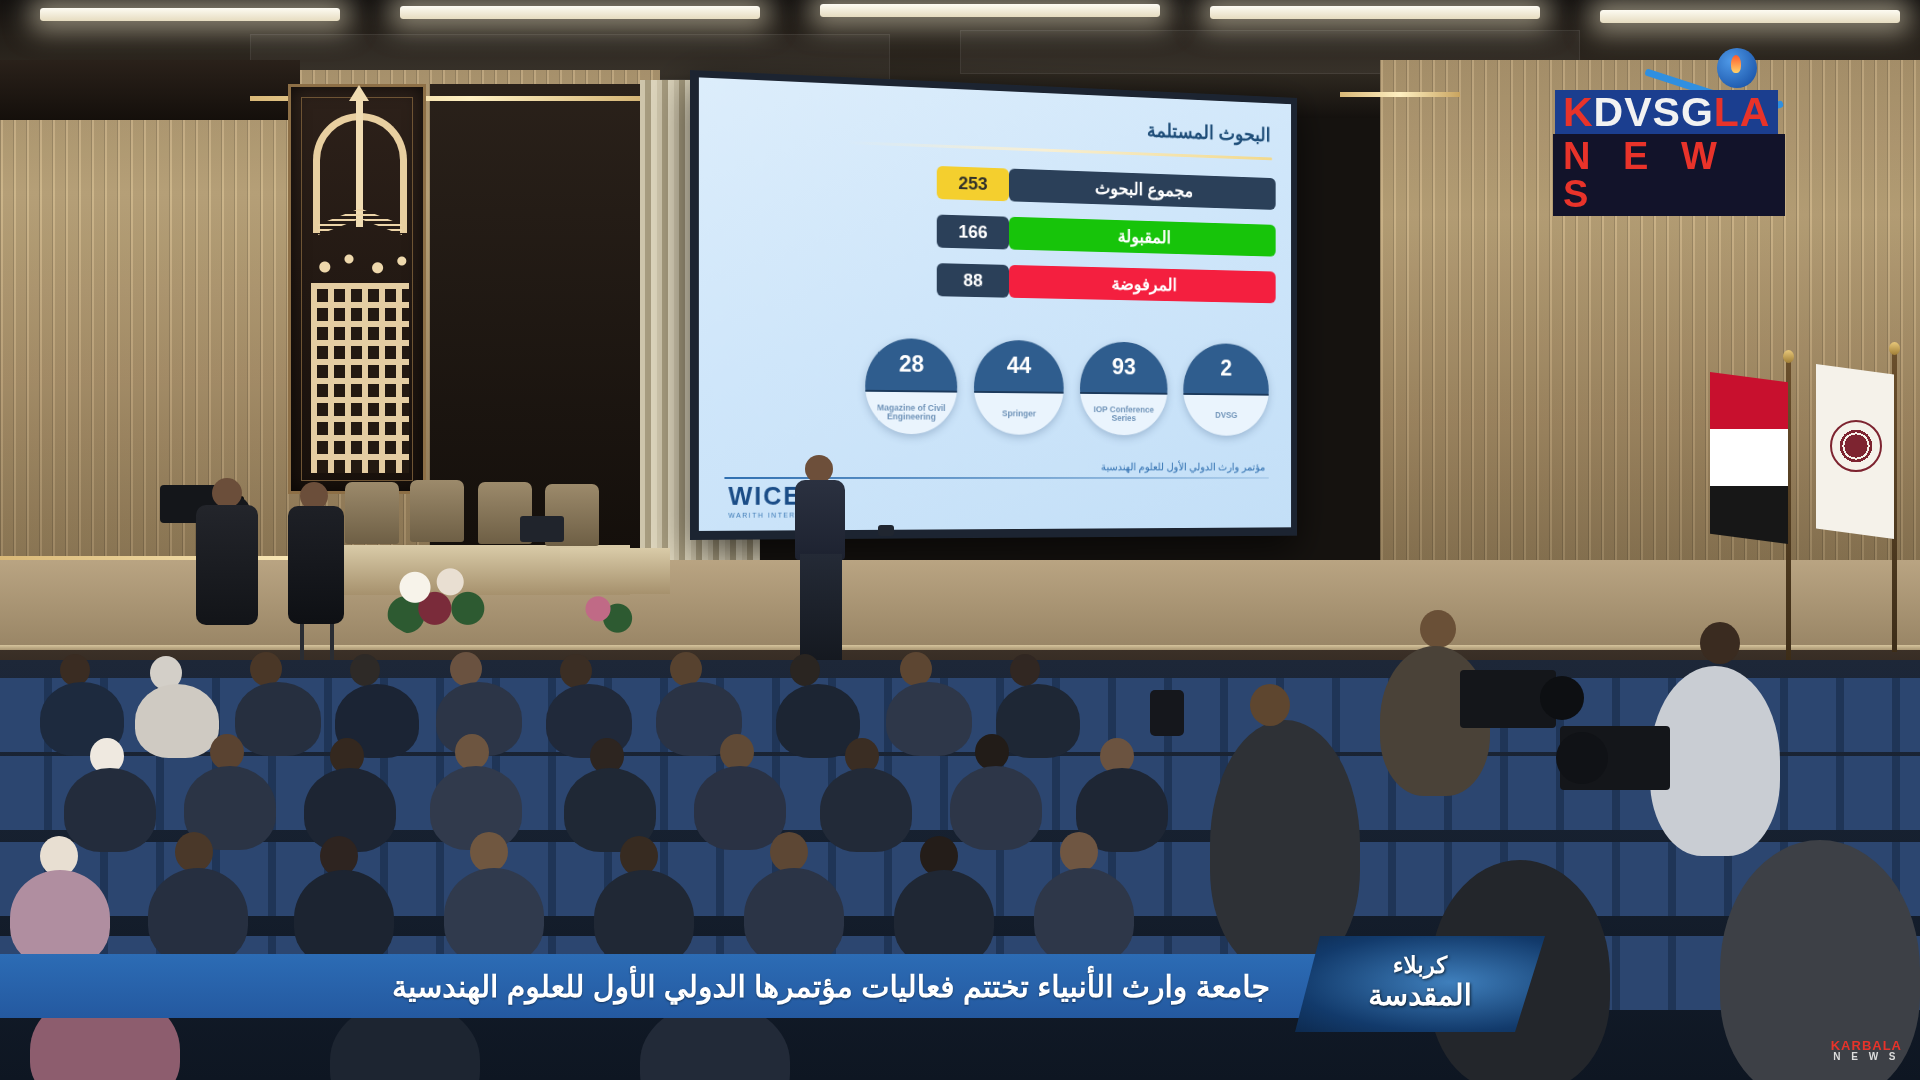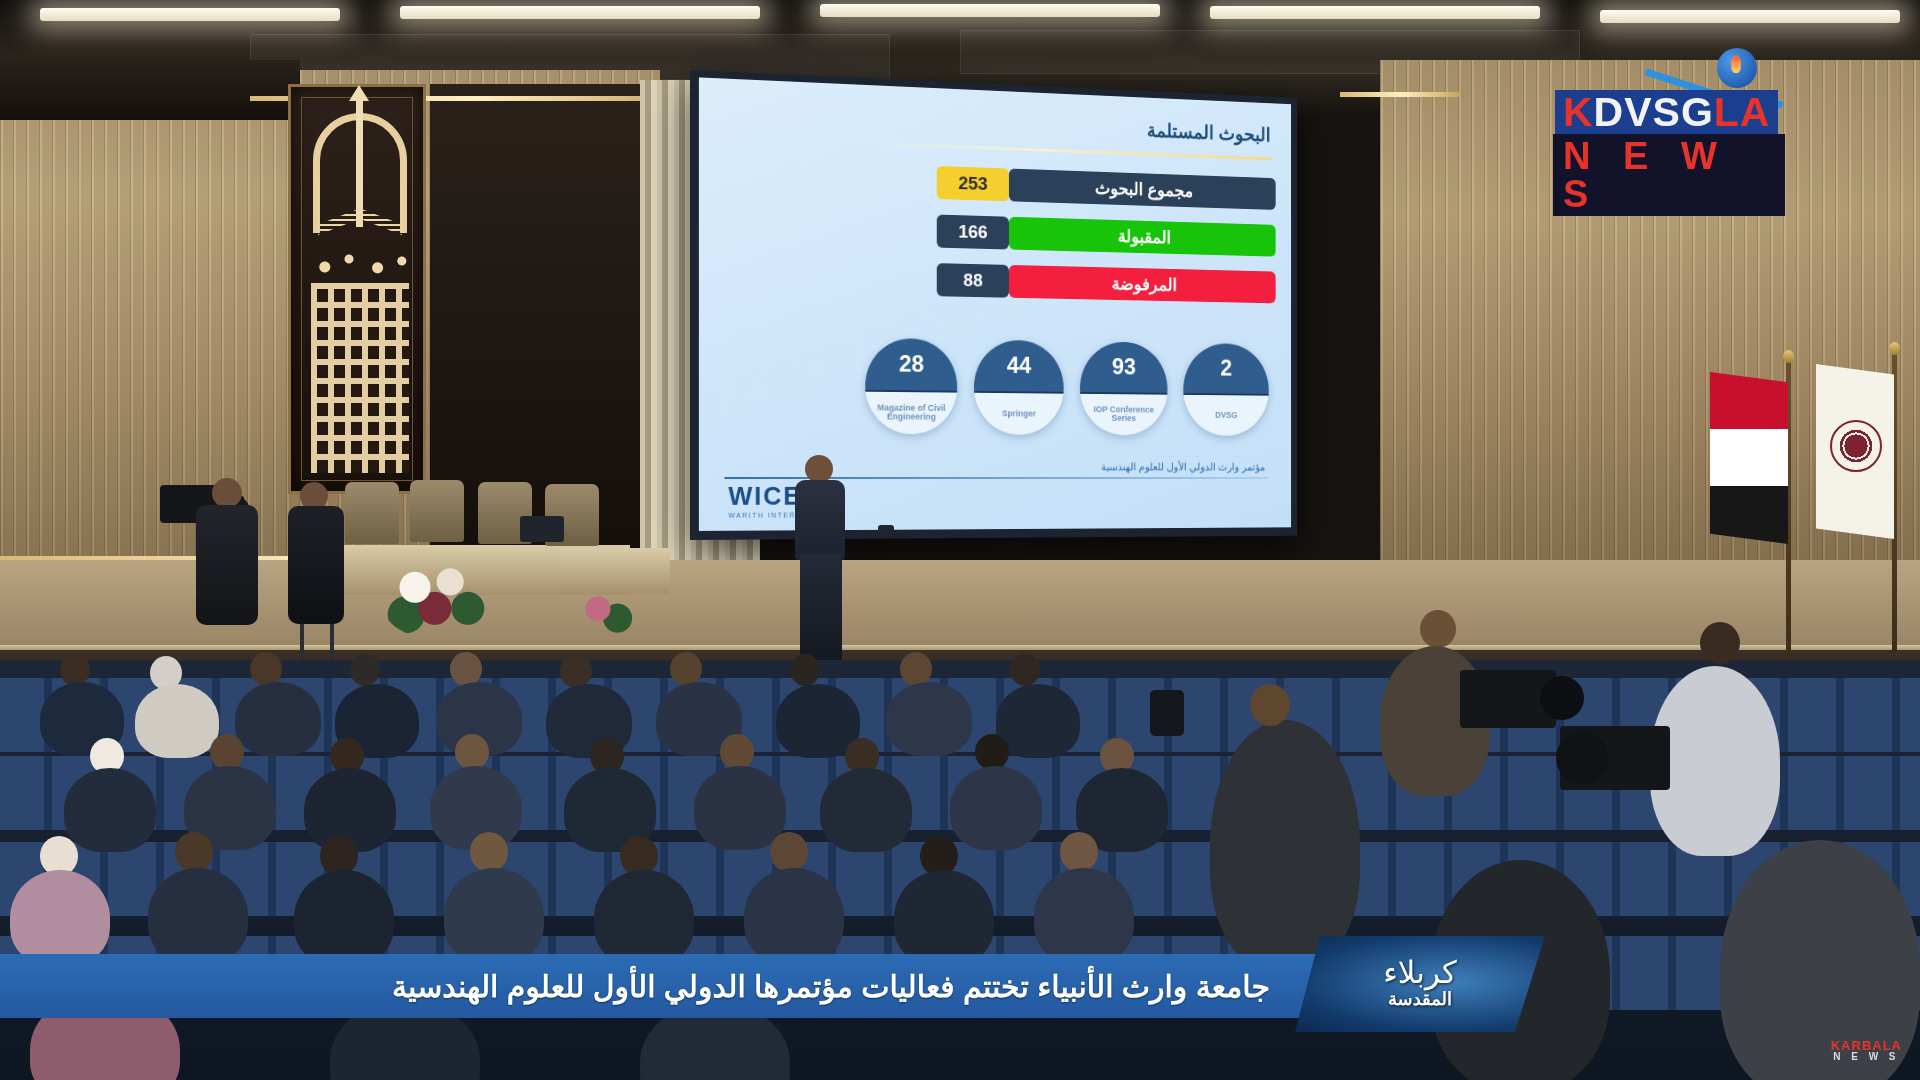--- a/index.html
+++ b/index.html
@@ -177,23 +177,23 @@
   .lower-third { position:absolute; left:0; bottom:62px; width:1390px; height:64px;
     background:linear-gradient(180deg,#2c6cb5,#2459a0);
     clip-path:polygon(0 0, 100% 0, 94% 100%, 0 100%);
     display:flex; align-items:center; justify-content:flex-end; }
   .lt-text { color:#ffffff; font-size:30px; font-weight:700; direction:rtl;
     padding-right:120px; letter-spacing:.3px; text-shadow:0 1px 2px rgba(0,0,0,.45); }
   .lt-badge { position:absolute; left:1295px; bottom:48px; width:250px; height:96px;
     background:radial-gradient(ellipse at 62% 48%,#3f7fbc,#123a6b 70%,#0d2a4f);
     clip-path:polygon(10% 0, 100% 0, 88% 100%, 0 100%);
     display:flex; flex-direction:column; align-items:center; justify-content:center; }
-  .lt-b1 { color:#ffffff; font-size:31px; font-weight:400; direction:rtl; line-height:1;
+  .lt-b1 { color:#ffffff; font-size:23px; font-weight:700; direction:rtl; line-height:1;
     text-shadow:1px 1px 3px rgba(0,0,0,.7); }
-  .lt-b2 { color:#ffffff; font-size:18px; font-weight:700; direction:rtl; line-height:1.25;
+  .lt-b2 { color:#ffffff; font-size:29px; font-weight:700; direction:rtl; line-height:1.25;
     text-shadow:1px 1px 3px rgba(0,0,0,.7); }
   .corner-mark { position:absolute; right:18px; bottom:18px; text-align:center; line-height:1; }
   .cm1 { color:#e8332a; font-size:13px; font-weight:700; letter-spacing:1px; }
   .cm2 { color:#dddddd; font-size:10px; font-weight:700; letter-spacing:4px; }
 </style>
 </head>
 <body>
 
 <div id="stage">
 

